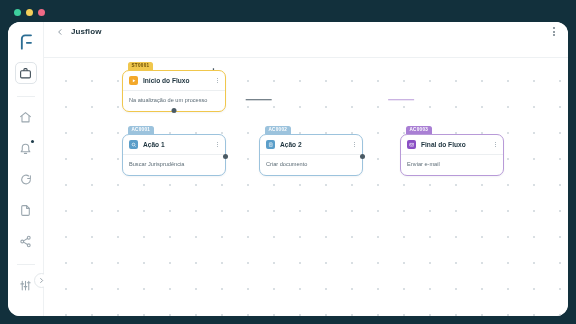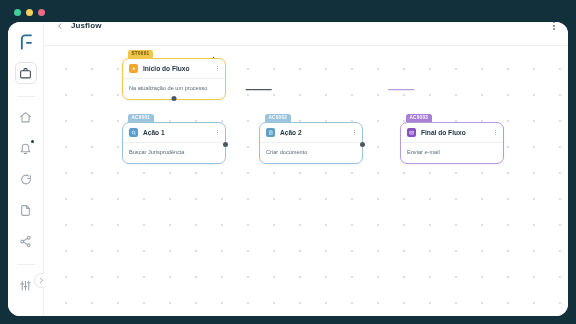--- a/index.html
+++ b/index.html
@@ -78,21 +78,21 @@
     border: 1px solid #e4e8eb;
     display: flex; align-items: center; justify-content: center;
     color: #8b979f;
   }
   .collapse-btn svg { width: 7px; height: 7px; }
 
   
   .main { flex: 1; display: flex; flex-direction: column; min-width: 0; }
 
   .topbar {
-    height: 24px;
+    height: 36px;
     border-bottom: 1px solid #eef1f3;
     display: flex; align-items: center;
     padding: 0 10px 16px 12px;
     flex: none;
     background: #fff;
   }
   .back-icon { color: #7c8a94; display: flex; margin-right: 7px; }
   .back-icon svg { width: 8px; height: 8px; }
   .crumb {
     font-size: 8px; font-weight: 700; color: #203640;

